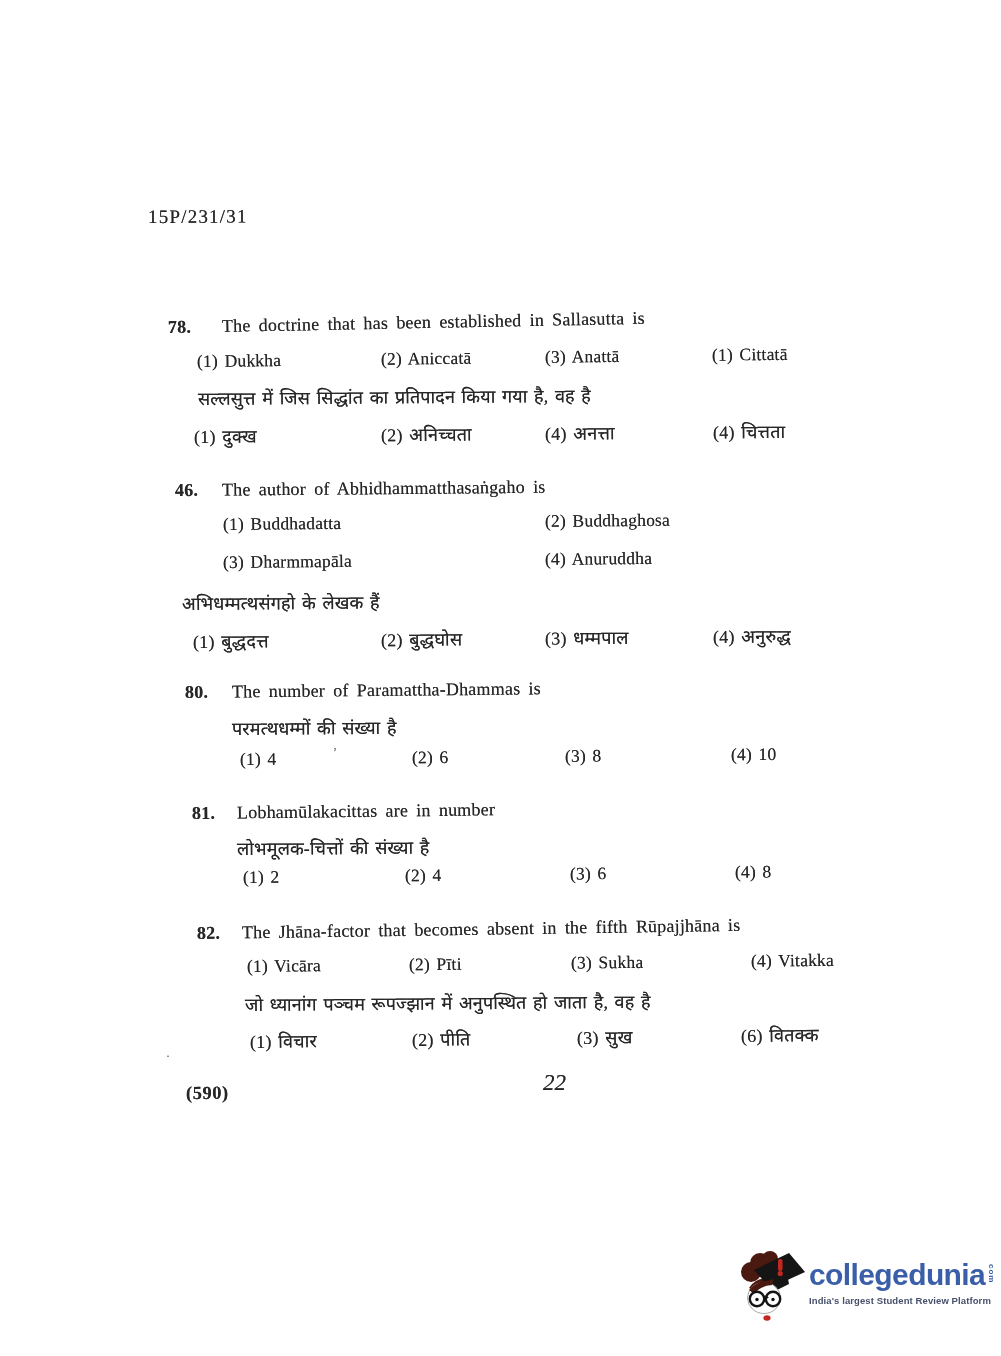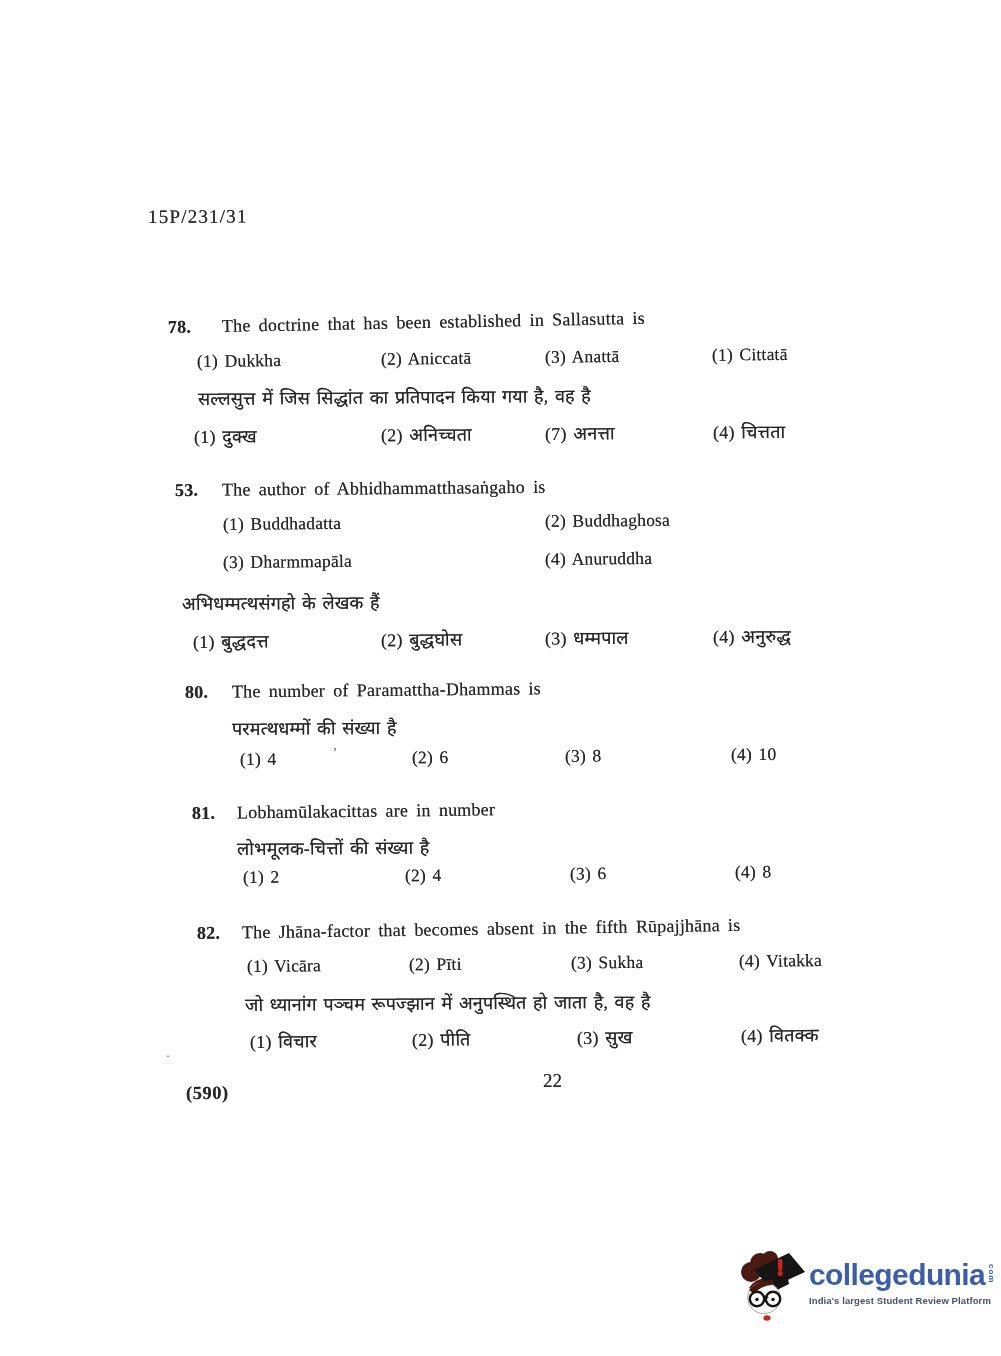--- a/index.html
+++ b/index.html
@@ -10,21 +10,21 @@
     font-family:"Liberation Serif","DejaVu Serif",serif;
     color:#262626;text-shadow:0 0 .6px rgba(45,45,45,.75);
   }
   .r{position:absolute;white-space:nowrap;transform-origin:0 50%;}
   .paper-code{font-size:19px;letter-spacing:1.2px;}
   .stem{font-size:18px;letter-spacing:.2px;word-spacing:3.5px;}
   .qn{font-weight:700;display:inline-block;}
   .opts{height:24px;font-size:17.5px;}
   .opt{position:absolute;top:0;letter-spacing:.2px;word-spacing:2px;}
   .hi{font-size:18px;letter-spacing:.1px;word-spacing:2px;}
-  .page-num{font-size:19px;}
+  .page-num{font-size:23px;font-style:italic;}
   .booklet{font-size:18.5px;font-weight:700;letter-spacing:.5px;}
   .speck{font-size:12px;color:#4a4a4a;opacity:.75;}
 
   
   .logo{position:absolute;left:734px;top:1243px;display:flex;align-items:flex-start;text-shadow:none;}
   .logo-text{margin-top:17px;margin-left:3px;}
   .brand-row{display:flex;align-items:flex-start;line-height:1;}
   .brand{font-family:"Liberation Sans","DejaVu Sans",sans-serif;font-weight:700;
          font-size:30px;letter-spacing:-.6px;line-height:1;}
   .tld{font-family:"Liberation Sans","DejaVu Sans",sans-serif;font-weight:700;
@@ -45,26 +45,26 @@
   <div class="r opts" style="left:197px;top:351px;transform:rotate(-0.7deg)">
     <span class="opt" style="left:0">(1) Dukkha</span>
     <span class="opt" style="left:184px">(2) Aniccatā</span>
     <span class="opt" style="left:348px">(3) Anattā</span>
     <span class="opt" style="left:515px">(1) Cittatā</span>
   </div>
   <div class="r hi" style="left:198px;top:386px;transform:rotate(-0.45deg)">सल्लसुत्त में जिस सिद्धांत का प्रतिपादन किया गया है, वह है</div>
   <div class="r opts hi" style="left:194px;top:424px;transform:rotate(-0.5deg)">
     <span class="opt" style="left:0">(1) दुक्ख</span>
     <span class="opt" style="left:187px">(2) अनिच्चता</span>
-    <span class="opt" style="left:351px">(7) अनत्ता</span>
+    <span class="opt" style="left:351px">(4) अनत्ता</span>
     <span class="opt" style="left:519px">(4) चित्तता</span>
   </div>
 
   <div class="r stem" style="left:175px;top:480px;transform:rotate(-0.5deg)">
-    <span class="qn" style="width:47px">53.</span><span>The author of Abhidhammatthasaṅgaho is</span>
+    <span class="qn" style="width:47px">46.</span><span>The author of Abhidhammatthasaṅgaho is</span>
   </div>
   <div class="r opts" style="left:223px;top:514px;transform:rotate(-0.55deg)">
     <span class="opt" style="left:0">(1) Buddhadatta</span>
     <span class="opt" style="left:322px">(2) Buddhaghosa</span>
   </div>
   <div class="r opts" style="left:223px;top:552px;transform:rotate(-0.55deg)">
     <span class="opt" style="left:0">(3) Dharmmapāla</span>
     <span class="opt" style="left:322px">(4) Anuruddha</span>
   </div>
   <div class="r hi" style="left:182px;top:591px;transform:rotate(-0.4deg)">अभिधम्मत्थसंगहो के लेखक हैं</div>
@@ -98,28 +98,28 @@
     <span class="opt" style="left:492px">(4) 8</span>
   </div>
 
   <div class="r stem" style="left:197px;top:923px;transform:rotate(-0.85deg)">
     <span class="qn" style="width:45px">82.</span><span>The Jhāna-factor that becomes absent in the fifth Rūpajjhāna is</span>
   </div>
   <div class="r opts" style="left:247px;top:956px;transform:rotate(-0.6deg)">
     <span class="opt" style="left:0">(1) Vicāra</span>
     <span class="opt" style="left:162px">(2) Pīti</span>
     <span class="opt" style="left:324px">(3) Sukha</span>
-    <span class="opt" style="left:492px">(4) Vitakka</span>
+    <span class="opt" style="left:504px">(4) Vitakka</span>
   </div>
   <div class="r hi" style="left:245px;top:992px;transform:rotate(-0.45deg)">जो ध्यानांग पञ्चम रूपज्झान में अनुपस्थित हो जाता है, वह है</div>
   <div class="r opts hi" style="left:250px;top:1029px;transform:rotate(-0.7deg)">
     <span class="opt" style="left:0">(1) विचार</span>
     <span class="opt" style="left:162px">(2) पीति</span>
     <span class="opt" style="left:327px">(3) सुख</span>
-    <span class="opt" style="left:491px">(4) वितक्क</span>
+    <span class="opt" style="left:491px">(6) वितक्क</span>
   </div>
   <div class="r speck" style="left:166px;top:1049px">·</div>
 
   <div class="r page-num" style="left:543px;top:1070px">22</div>
   <div class="r booklet" style="left:186px;top:1083px;transform:rotate(-0.3deg)">(590)</div>
 
   <div class="logo">
     <svg width="72" height="84" viewBox="0 0 72 84">
 
       <circle cx="17" cy="29" r="10" fill="#4a190f"></circle>

